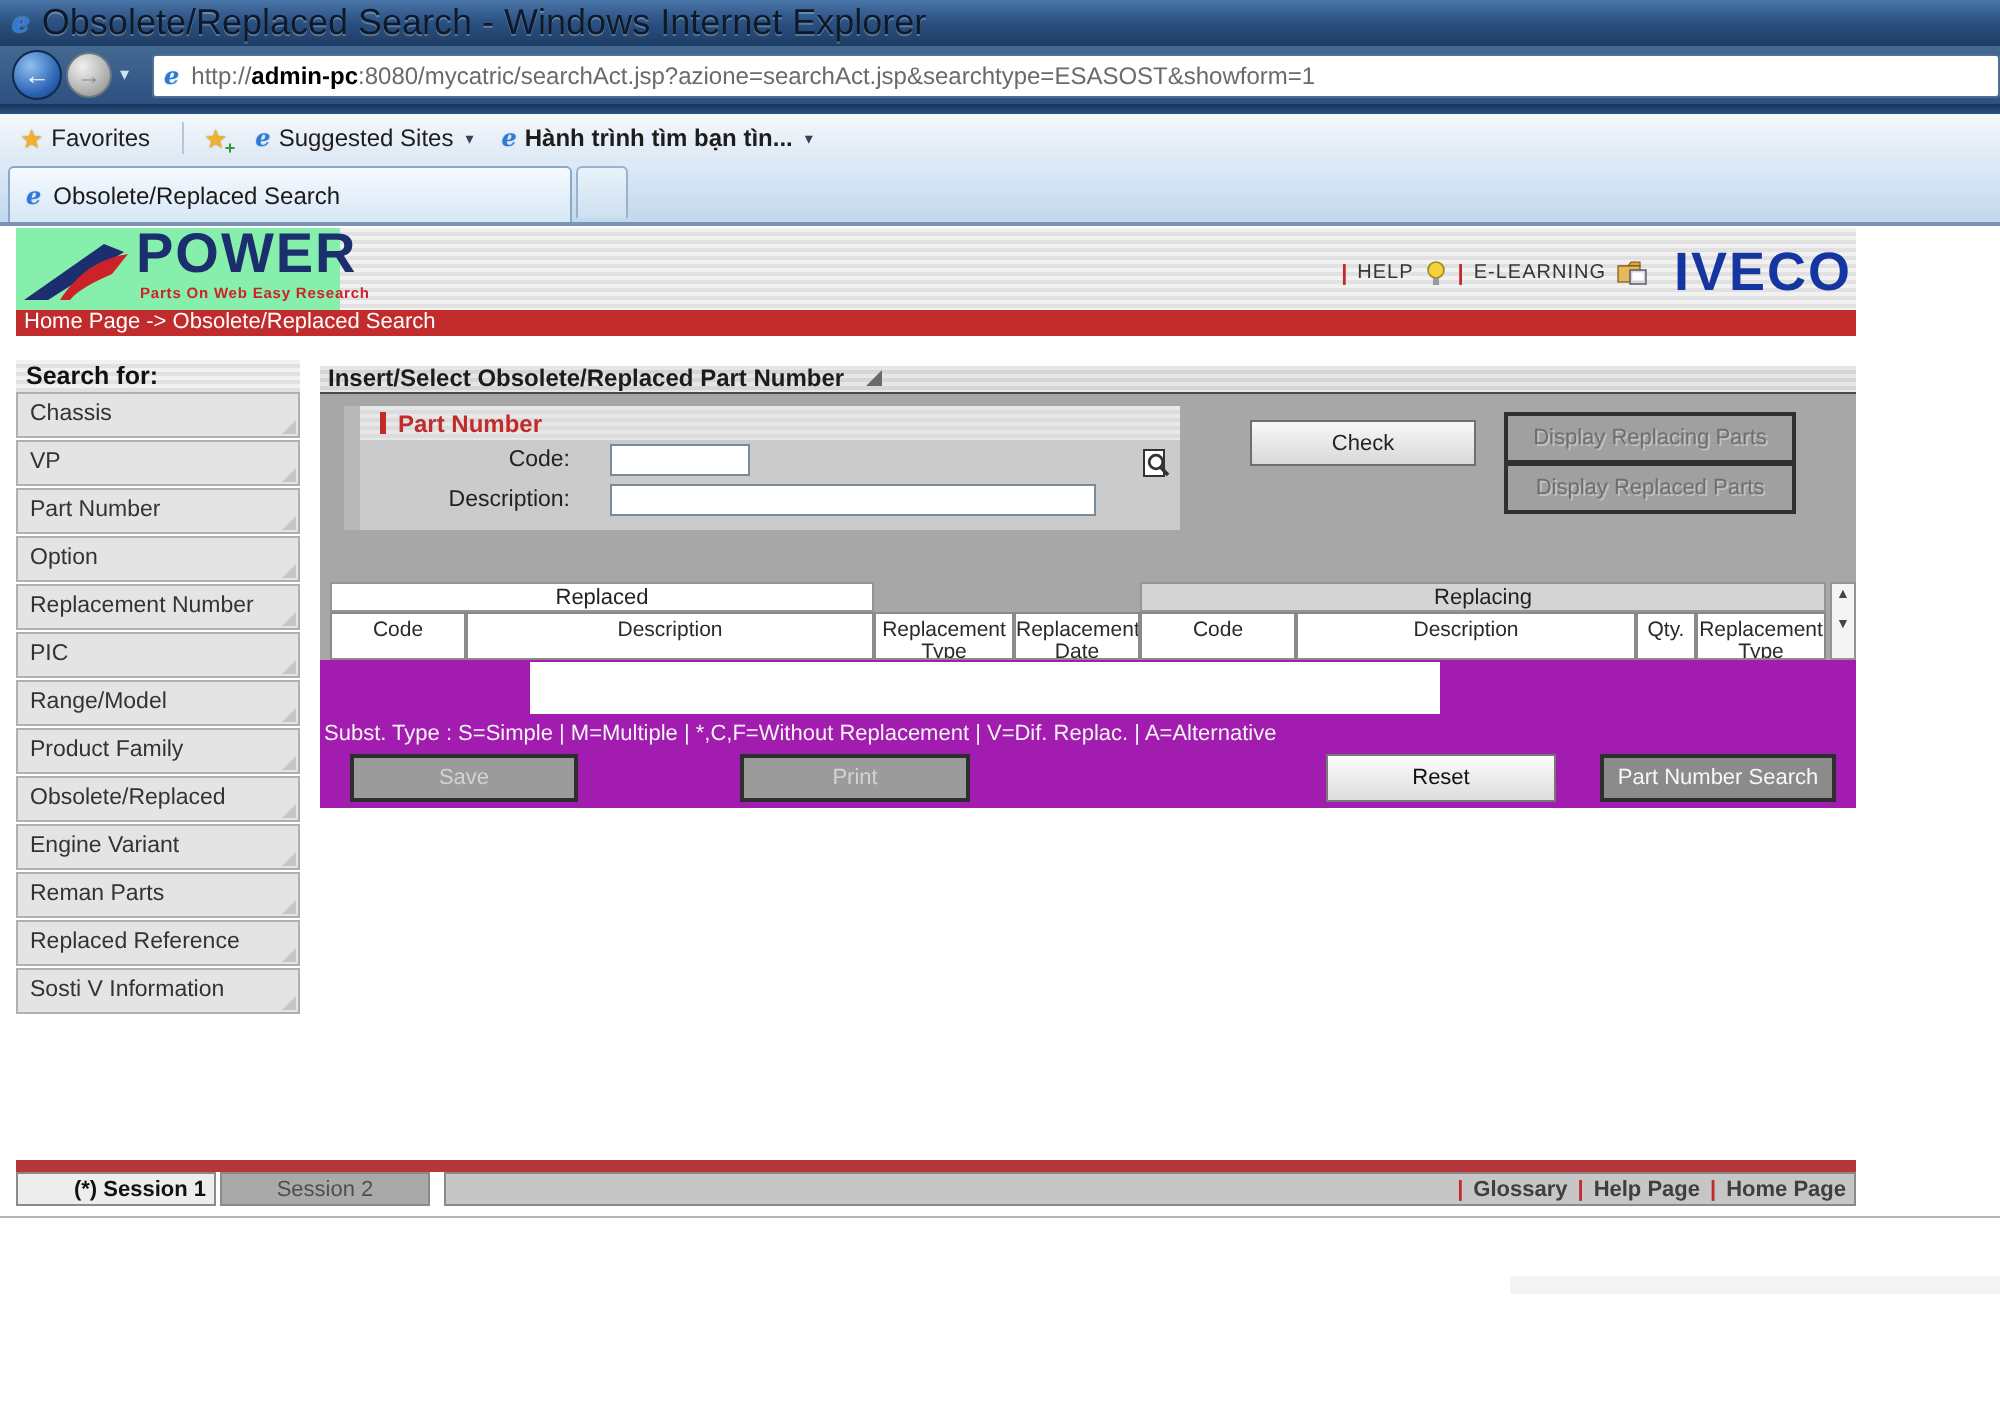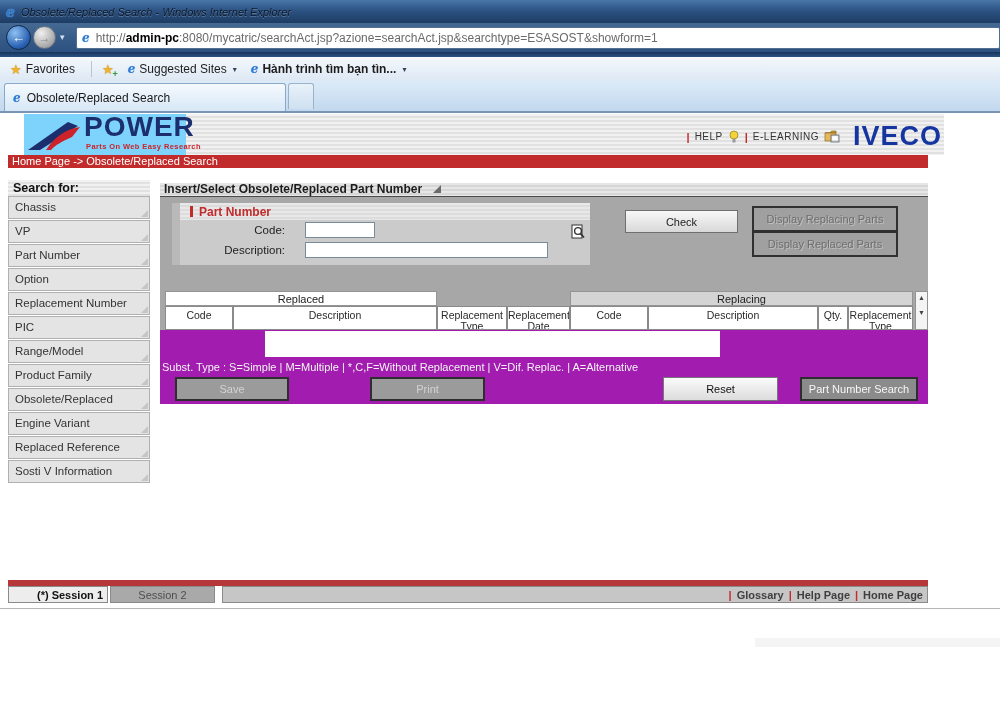--- a/index.html
+++ b/index.html
@@ -4,21 +4,21 @@
 <style>
   * { margin:0; padding:0; box-sizing:border-box; }
   html,body { width:1000px; height:707px; }
   body { font-family:"Liberation Sans", sans-serif; background:#fff; }
   #screen { position:relative; width:1000px; height:707px; overflow:hidden; background:#fff; }
 
   
   .titlebar { position:absolute; left:0; top:0; width:1000px; height:23px;
     background:linear-gradient(180deg,#4a76a8 0%, #2c5384 45%, #1d3c63 100%);
     display:flex; align-items:center; padding-left:6px; }
-  .titlebar .title-text { font-size:11px; color:#0e1a2b; margin-left:6px; text-shadow:0 1px 0 rgba(255,255,255,0.25);font-style:italic; }
+  .titlebar .title-text { font-size:18px; color:#0e1a2b; margin-left:6px; text-shadow:0 1px 0 rgba(255,255,255,0.25); }
   .ie-e { display:inline-block; font-family:"DejaVu Serif", serif; font-style:italic; font-weight:bold;
     color:#2e7bd4; font-size:14px; line-height:14px; text-shadow:0 0 1px #9cc4ee; }
   .ie-e.small { font-size:12px; }
 
   .navbar { position:absolute; left:0; top:23px; width:1000px; height:29px;
     background:linear-gradient(180deg,#446992 0%, #2c5080 100%); }
   .nav-round { position:absolute; border-radius:50%; display:flex; align-items:center; justify-content:center; }
   .back-btn { left:6px; top:2px; width:25px; height:25px;
     background:radial-gradient(circle at 35% 30%, #8fc0f0, #2a62b4 65%, #123d7a); border:1px solid #102a48;
     color:#fff; font-size:13px; font-weight:bold; }
@@ -50,21 +50,21 @@
     background:linear-gradient(180deg,#f5fafe,#d7e7f6); border:1px solid #8aa8c8; border-bottom:none;
     border-radius:3px 3px 0 0; display:flex; align-items:center; padding-left:8px; gap:6px; }
   .tab-active .tab-label { font-size:12px; color:#1a1a1a; }
   .tab-stub { position:absolute; left:288px; top:2px; width:26px; height:26px;
     background:linear-gradient(180deg,#e8f2fa,#cfe0f0); border:1px solid #9ab2cc; border-bottom:none; border-radius:3px 3px 0 0; }
   .chromeline { position:absolute; left:0; top:111px; width:1000px; height:2px; background:#7a94b4; }
 
   
   .page { position:absolute; left:0; top:113px; width:1000px; height:594px; background:#fff; }
   .stripes-light { background:repeating-linear-gradient(180deg,#f1f1f1 0 2px,#e1e1e1 2px 4px); }
-  .masthead { position:absolute; left:24px; top:1px; width:920px; height:41px; background:#7dd3fc; }
+  .masthead { position:absolute; left:8px; top:1px; width:920px; height:41px; background:#86efac; }
   .mast-stripes { position:absolute; left:162px; top:0; right:0; bottom:0; }
   .logo { position:absolute; left:2px; top:1px; width:200px; height:40px; }
   .logo svg { position:absolute; left:0; top:3px; }
   .logo-word { position:absolute; left:58px; top:-4px; font-size:28px; font-weight:800; color:#1b2f6e; letter-spacing:1px; }
   .logo-tag { position:absolute; left:60px; top:27px; font-size:7.5px; font-weight:bold; color:#cc2229; letter-spacing:0.4px; white-space:nowrap; }
   .mast-right { position:absolute; right:2px; top:9px; display:flex; align-items:center; gap:5px; }
   .mast-link { font-size:10px; font-weight:normal; color:#343434; letter-spacing:0.5px; }
   .red-pipe { color:#c22b2b; font-weight:bold; font-size:11px; }
   .brand-iveco { font-size:27px; font-weight:800; color:#1535a0; letter-spacing:1px; margin-left:8px; line-height:27px; }
 
@@ -233,20 +233,21 @@
       <div class="sb-item">Chassis</div>
       <div class="sb-item">VP</div>
       <div class="sb-item">Part Number</div>
       <div class="sb-item">Option</div>
       <div class="sb-item">Replacement Number</div>
       <div class="sb-item">PIC</div>
       <div class="sb-item">Range/Model</div>
       <div class="sb-item">Product Family</div>
       <div class="sb-item">Obsolete/Replaced</div>
       <div class="sb-item">Engine Variant</div>
+      <div class="sb-item">Reman Parts</div>
       <div class="sb-item">Replaced Reference</div>
       <div class="sb-item">Sosti V Information</div>
     </div>
 
     <div class="section-title">
       <span>Insert/Select Obsolete/Replaced Part Number</span>
       <span class="tri-collapse"></span>
     </div>
 
     <div class="gray-zone">

